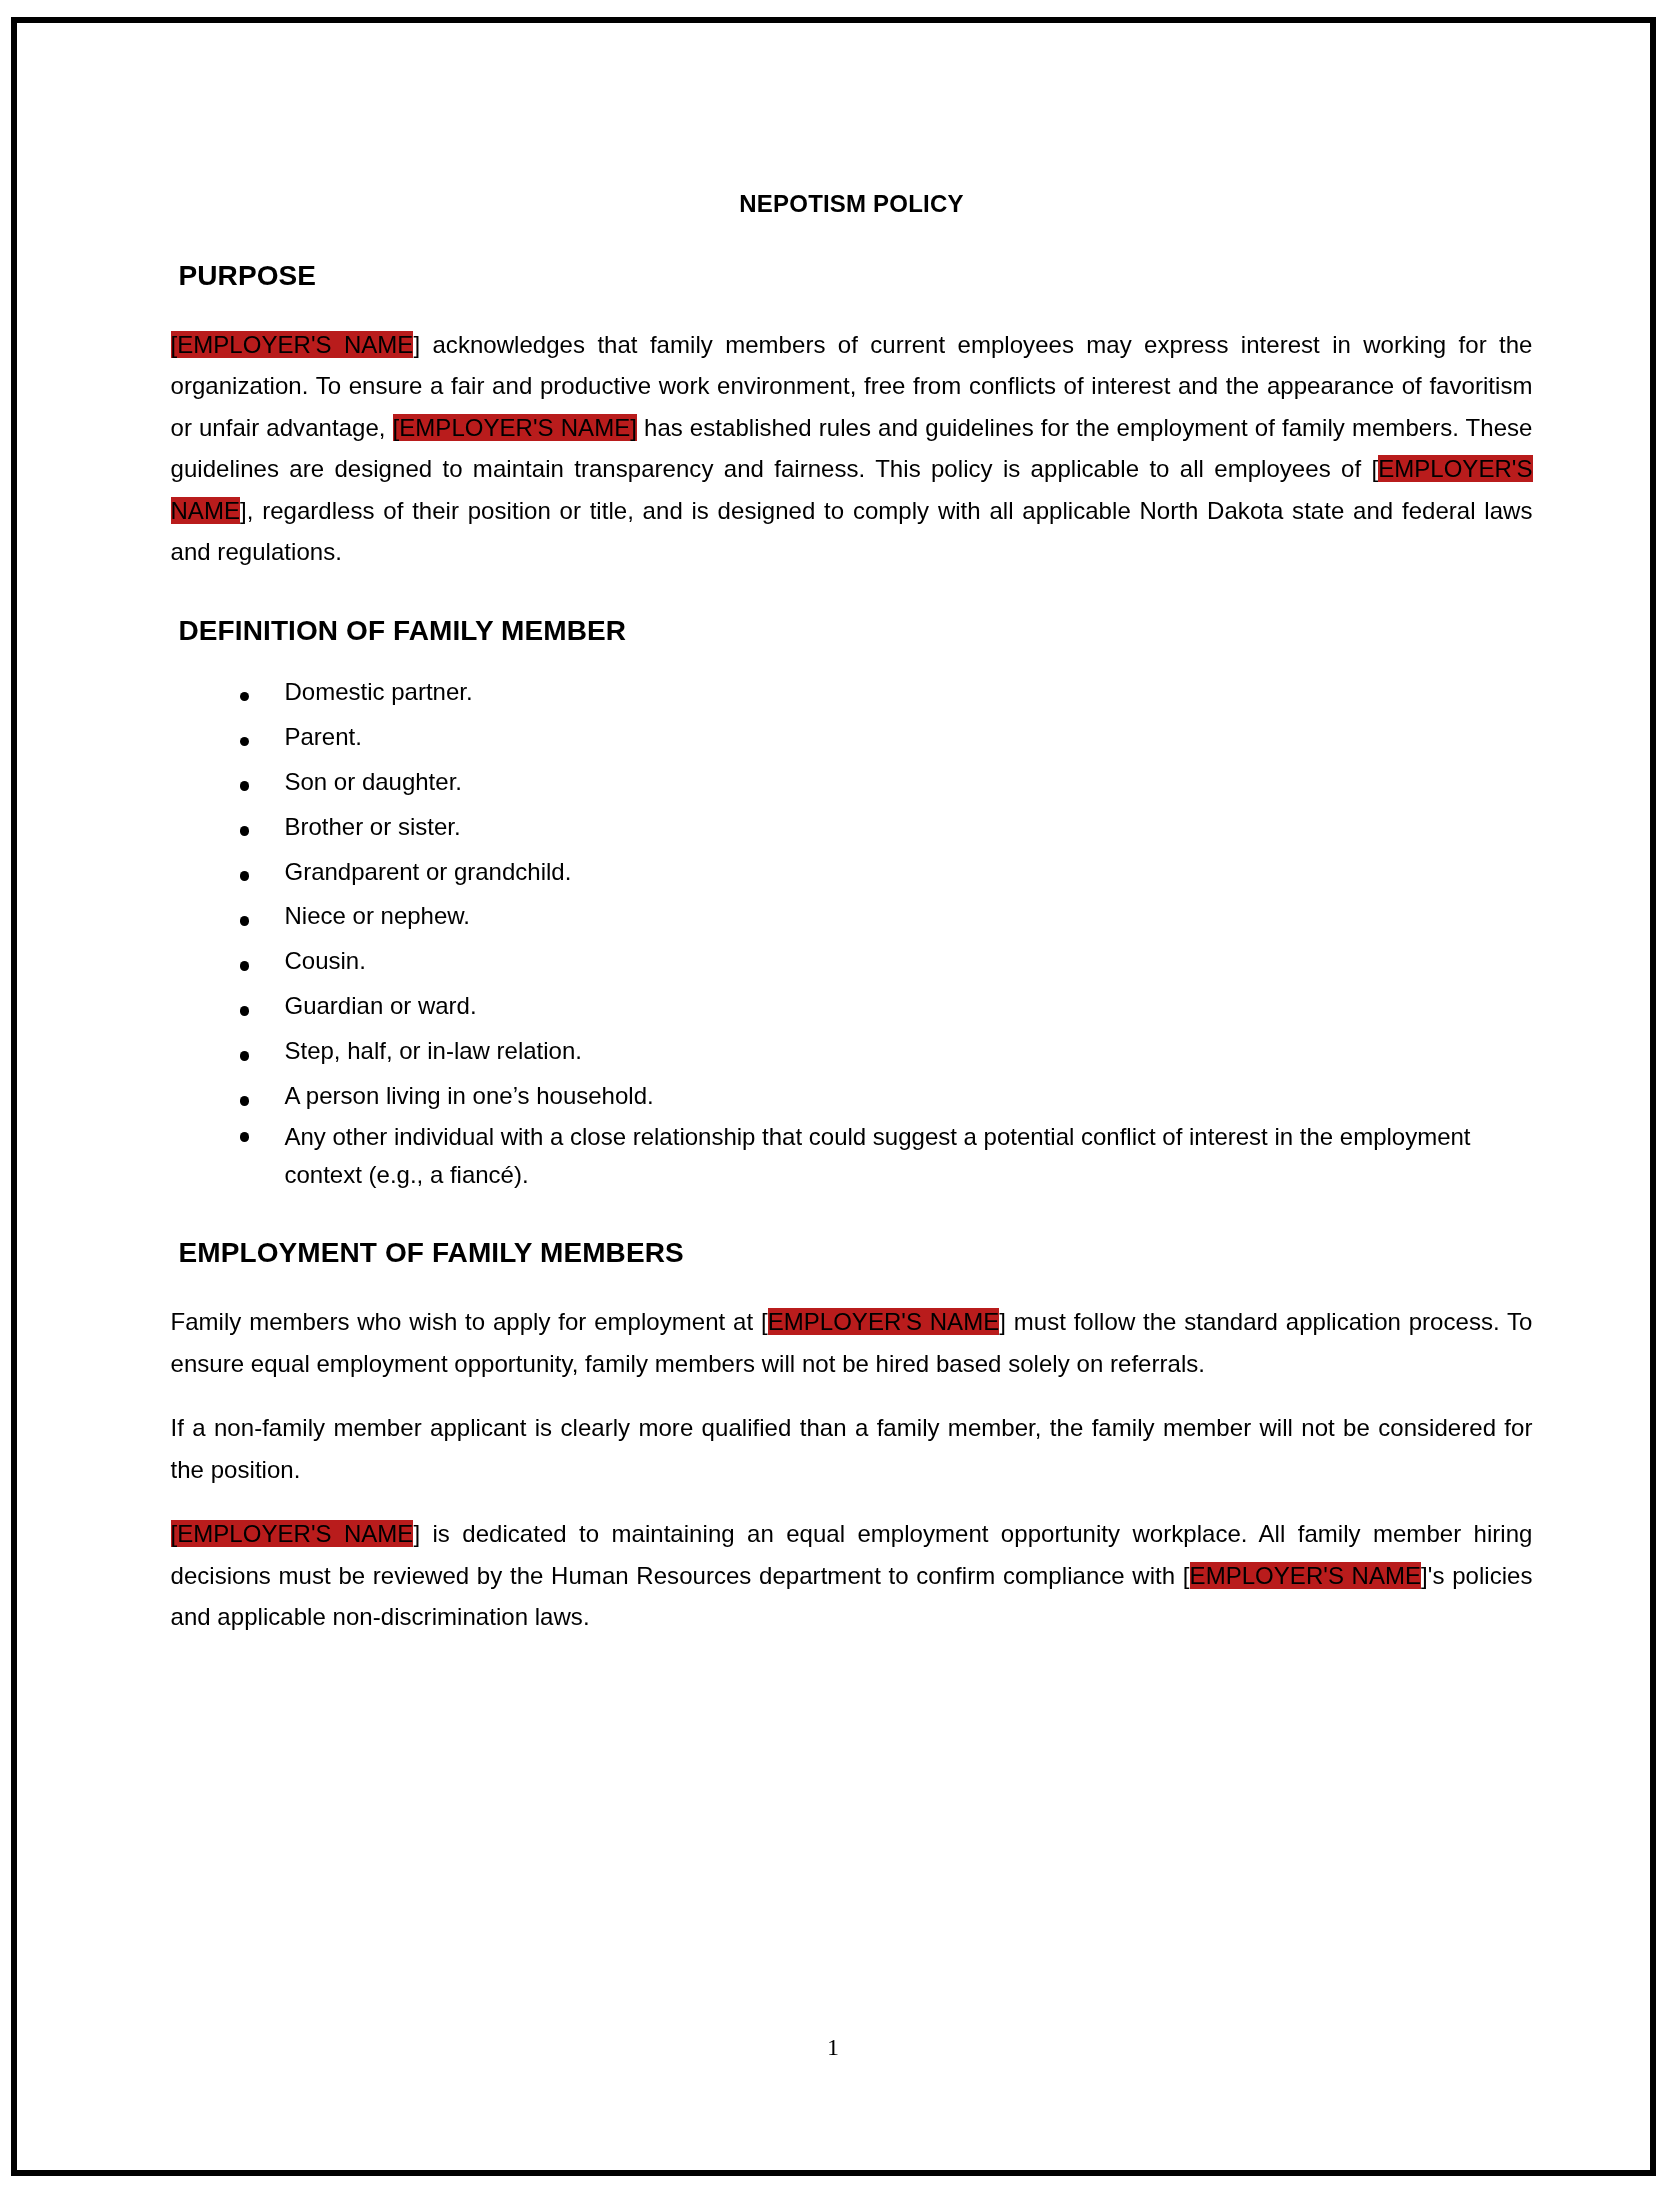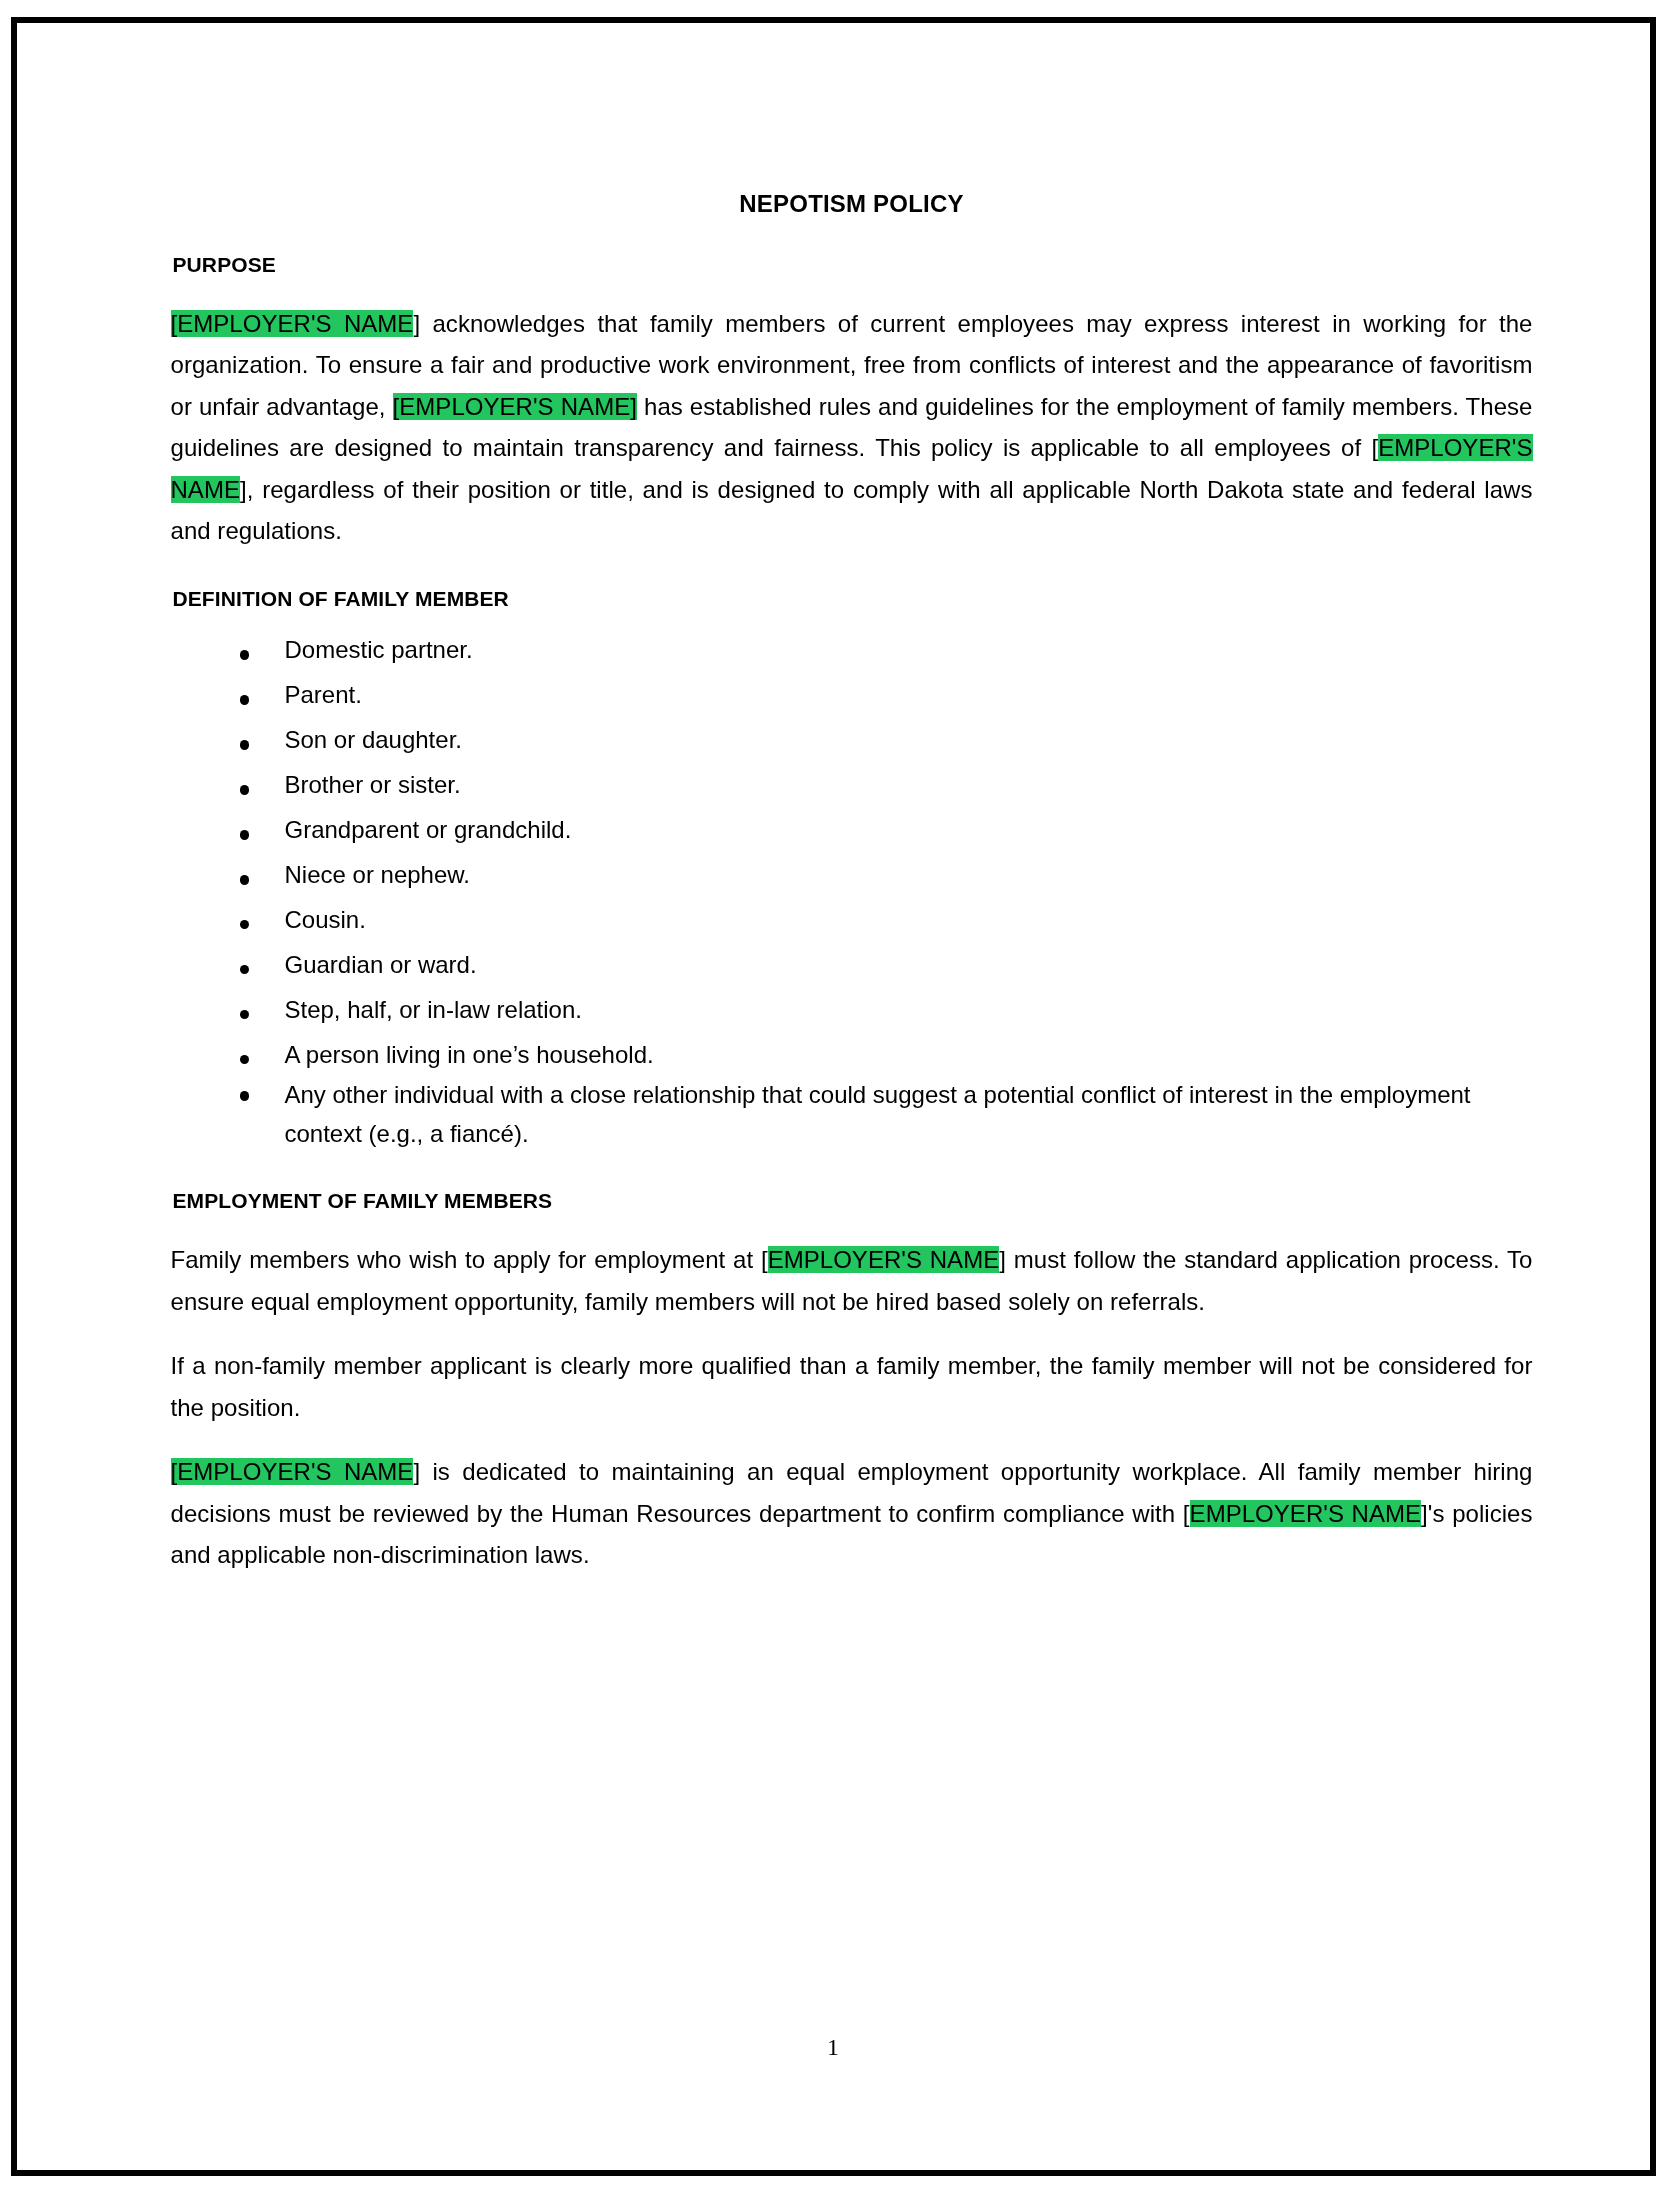--- a/index.html
+++ b/index.html
@@ -43,24 +43,24 @@
     font-weight: bold;
     color: #000000;
     letter-spacing: 0.2px;
     margin: 0;
     padding-top: 167px;
     line-height: 1.15;
   }
 
   
   .section-heading {
-    font-size: 21px;
+    font-size: 28px;
     font-weight: bold;
     color: #000000;
-    margin: 2px;
+    margin: 8px;
     padding-top: 32px;
     line-height: 1.25;
     letter-spacing: 0.1px;
   }
 
   
   p.body-text {
     font-size: 24px;
     color: #000000;
     margin: 0;
@@ -69,21 +69,21 @@
     text-align: justify;
     text-justify: inter-word;
     letter-spacing: 0.04px;
   }
   p.body-text.left-align {
     text-align: left;
   }
 
   
   .hl {
-    background-color: #22c55e;
+    background-color: #b91c1c;
     margin-top: 40px;
   }
 
   
   ul.family-list {
     list-style: none;
     margin: 0;
     padding: 0;
     padding-top: 21px;
   }

